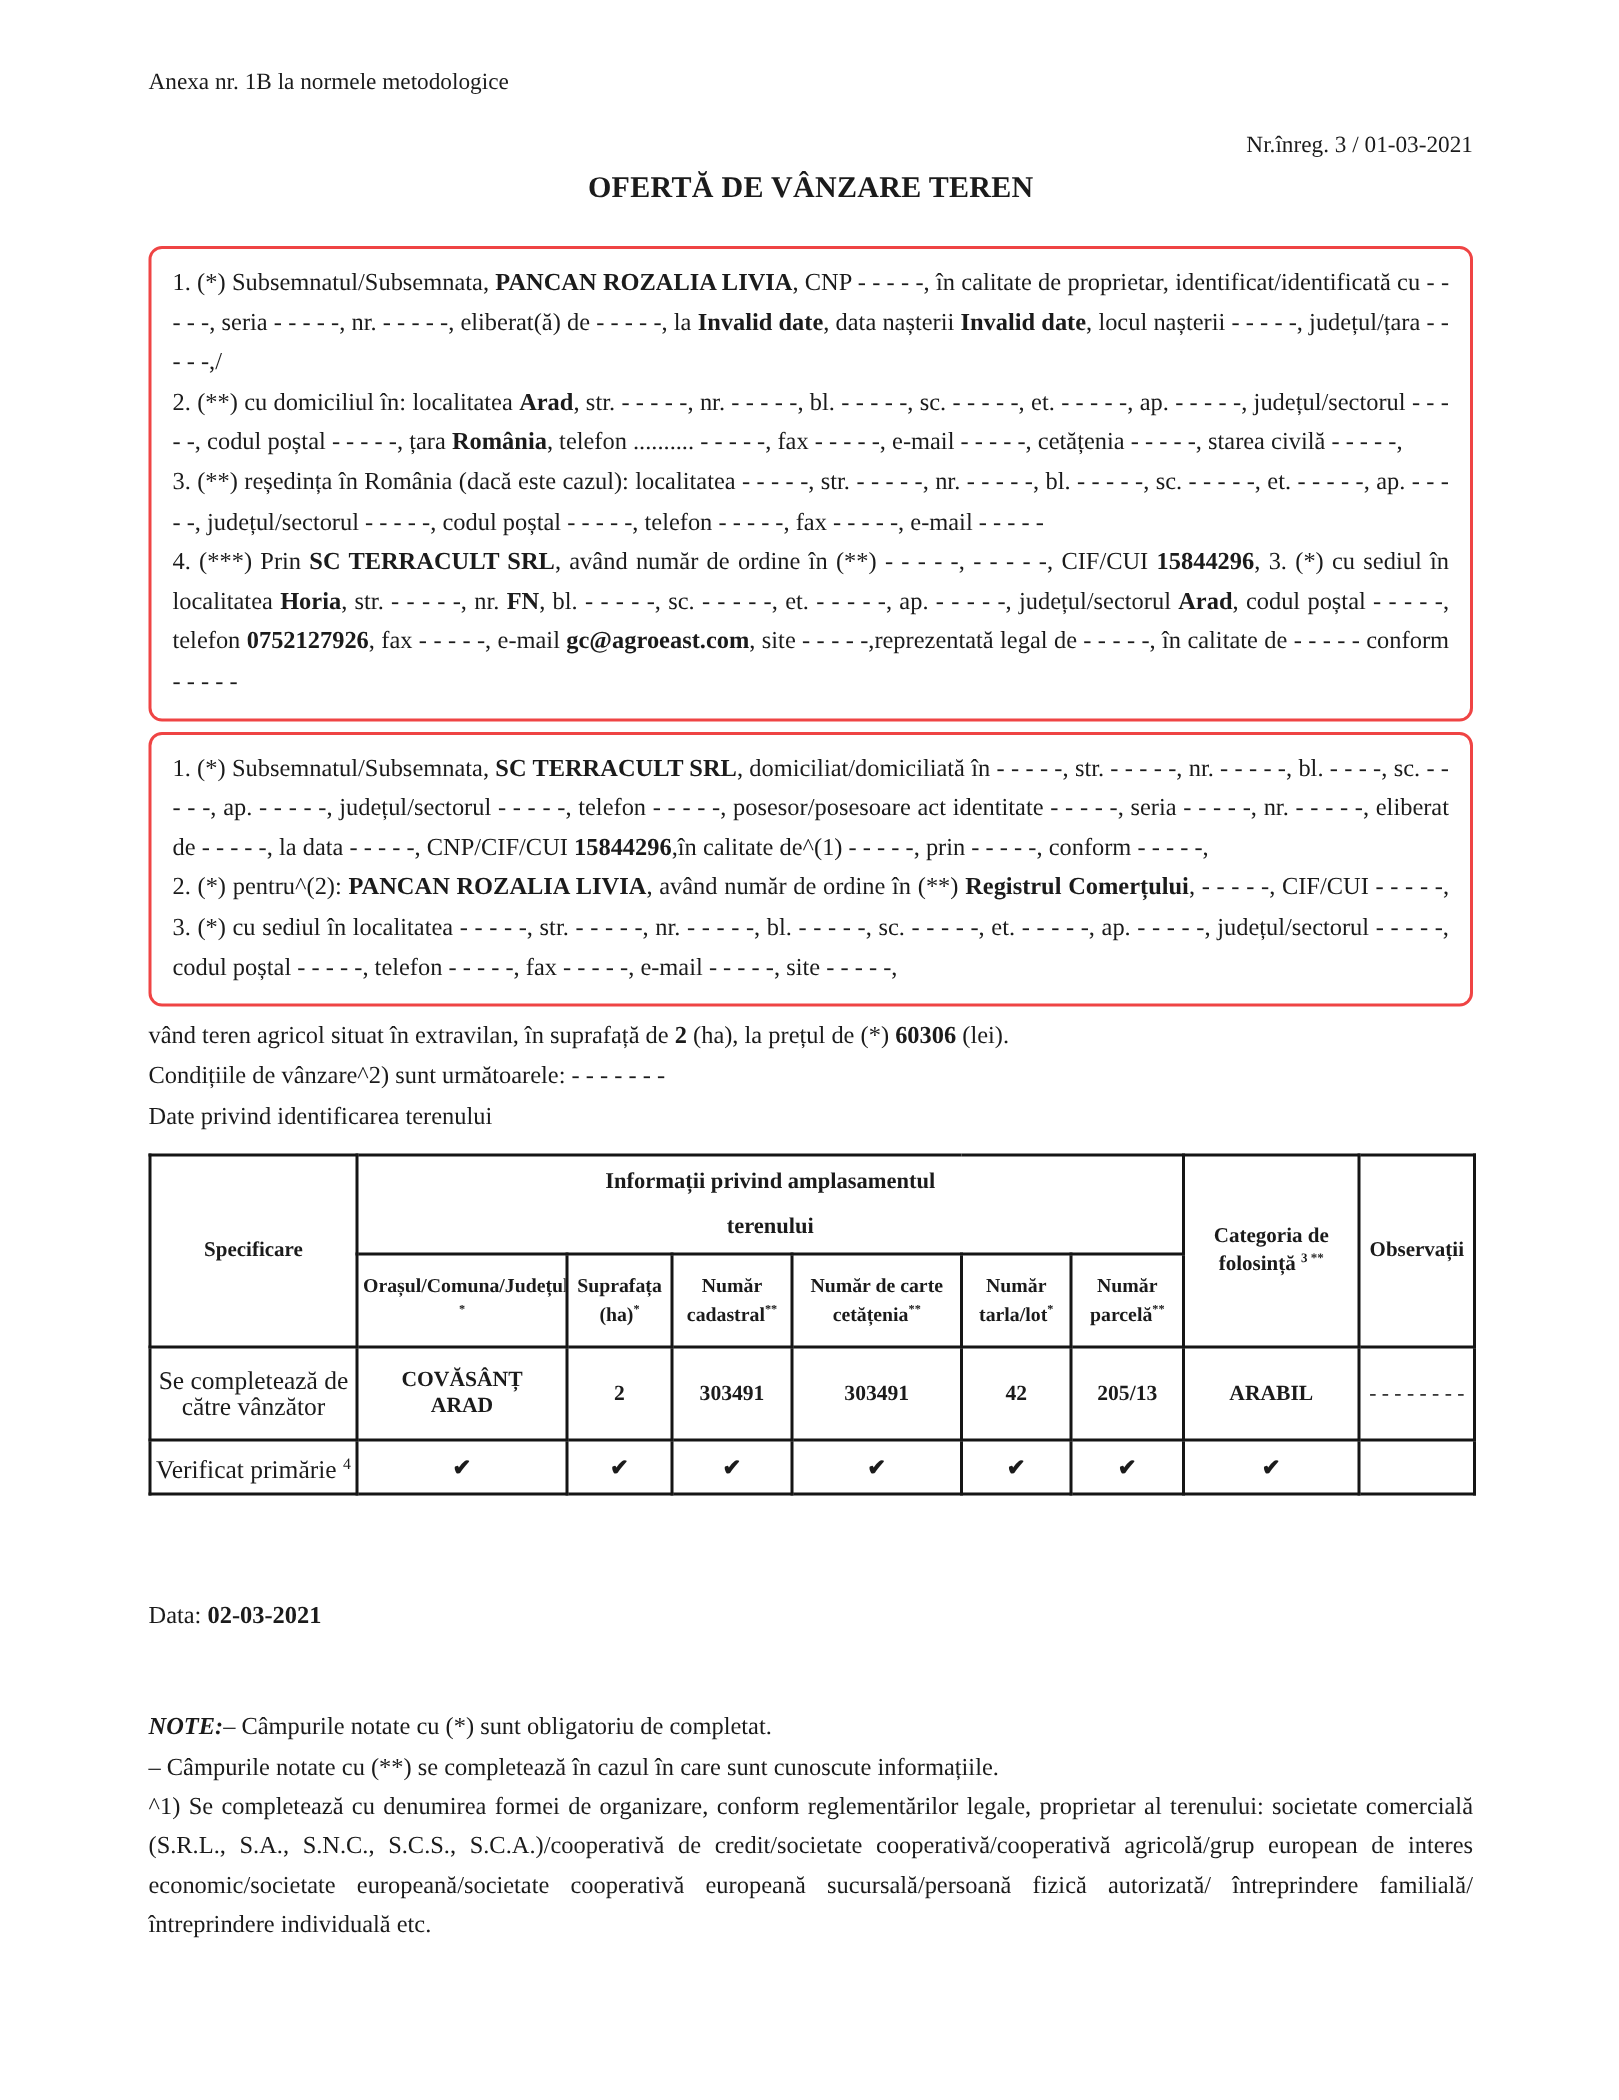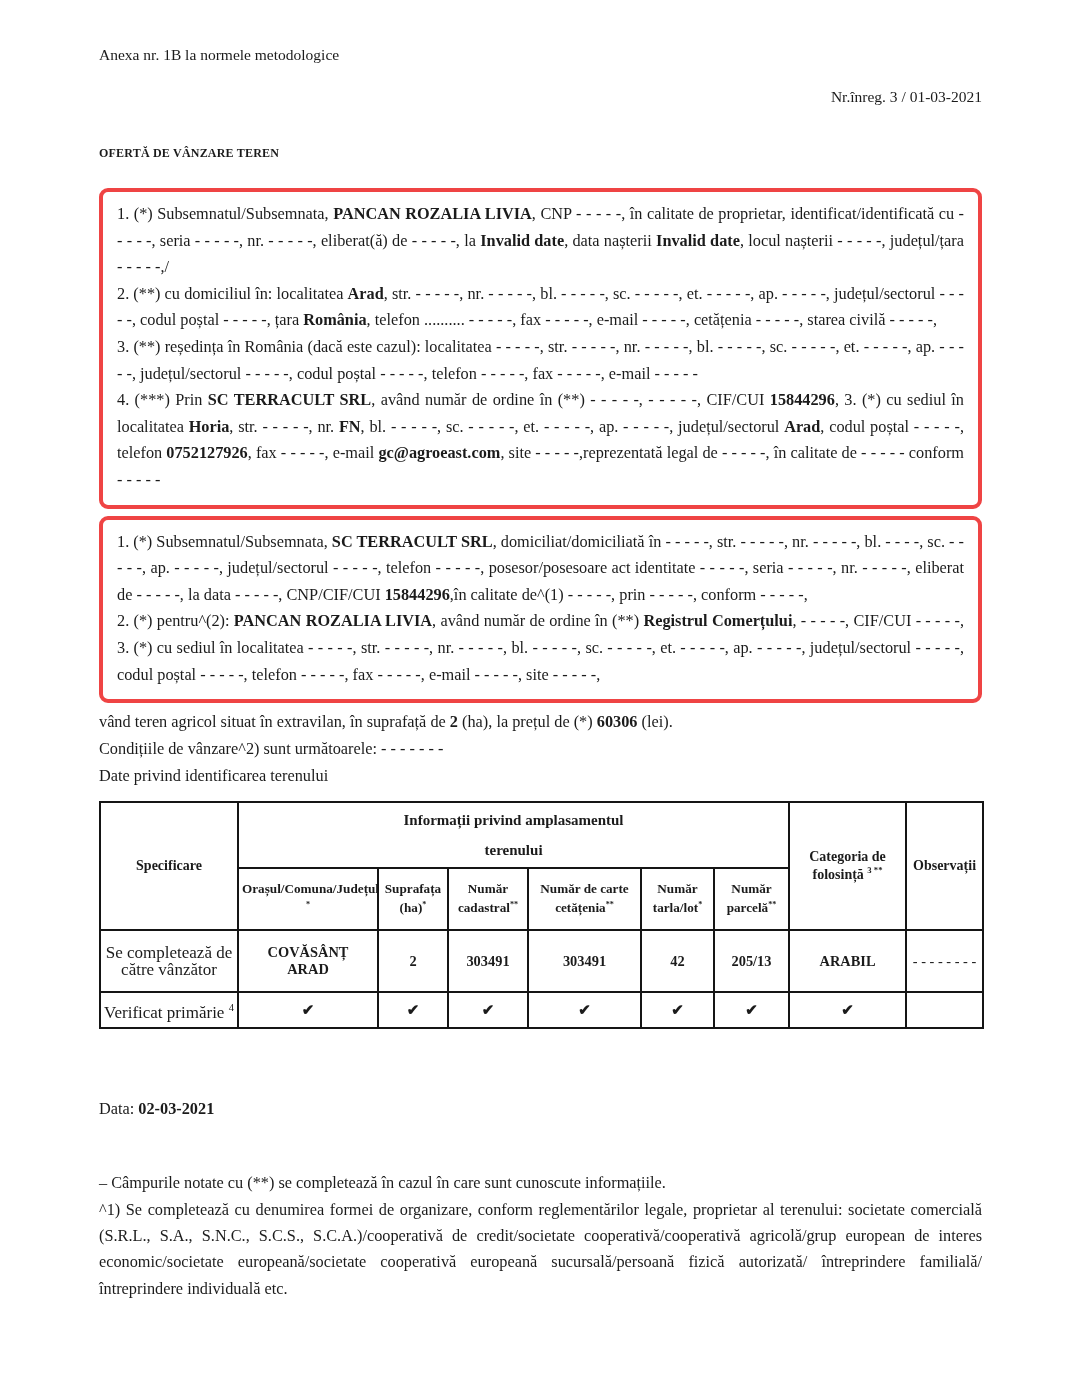--- a/index.html
+++ b/index.html
@@ -6,24 +6,24 @@
   body {
     width: 1079px; height: 1400px; overflow: hidden;
     font-family: "Liberation Serif", "DejaVu Serif", serif;
     color: #1b1b1b;
     -webkit-font-smoothing: antialiased;
   }
   .page { padding: 46px 97px 0 99px; font-size: 16.3px; }
 
   .annex-line { font-size: 15.5px; }
   .reg-line { text-align: right; margin-top: 24px; font-size: 15.5px; }
-  .doc-title { font-weight: bold; font-size: 12px; margin-top: 40px; letter-spacing: 0.2px; }
+  .doc-title { text-align: center; font-weight: bold; font-size: 20px; margin-top: 8px; letter-spacing: 0.2px; }
 
   .form-box {
-    border: 4px solid #ef4444;
+    border: 2px solid #ef4444;
     border-radius: 9px;
     padding: 9px 14px 11px 14px;
     margin-top: 27px;
   }
   .form-box.second { margin-top: 7px; }
   .form-box p { margin: 0; text-align: justify; line-height: 26.6px; }
 
   .plain-line { line-height: 27px; margin: 0; }
   .sale-line { margin-top: 5px; }
 
@@ -129,19 +129,20 @@
       <td class="check"><span style="font-weight: bold;">✔</span></td>
       <td class="check"><span></span></td>
     </tr>
   </tbody>
     </table>
 
 
   <p class="date-line"><span>Data: </span><span style="font-weight: bold;">02-03-2021</span></p>
 
   <div class="notes">
+    <p><span style="font-weight: bold; font-style: italic;">NOTE:</span><span>– Câmpurile notate cu (*) sunt obligatoriu de completat.</span></p>
     <p><span>– Câmpurile notate cu (**) se completează în cazul în care sunt cunoscute informațiile.</span></p>
     <p class="just"><span>^1) Se completează cu denumirea formei de organizare, conform reglementărilor legale, proprietar al terenului: societate comercială (S.R.L., S.A., S.N.C., S.C.S., S.C.A.)/cooperativă de credit/societate cooperativă/cooperativă agricolă/grup european de interes economic/societate europeană/societate cooperativă europeană sucursală/persoană fizică autorizată/ întreprindere familială/întreprindere individuală etc.</span></p>
     <p class="just"></p>
 
   </div>
 
 </div>
 
 </body></html>

